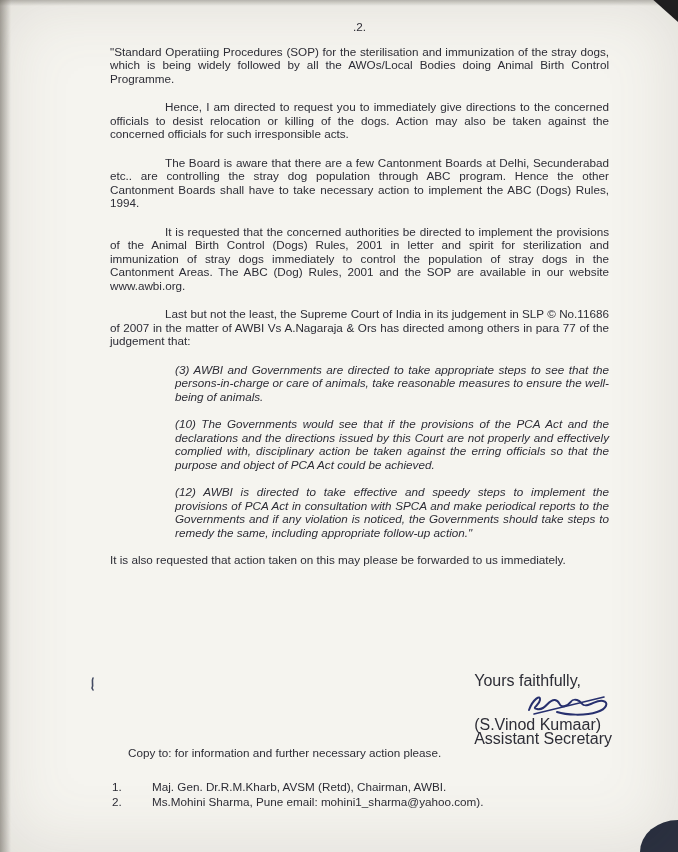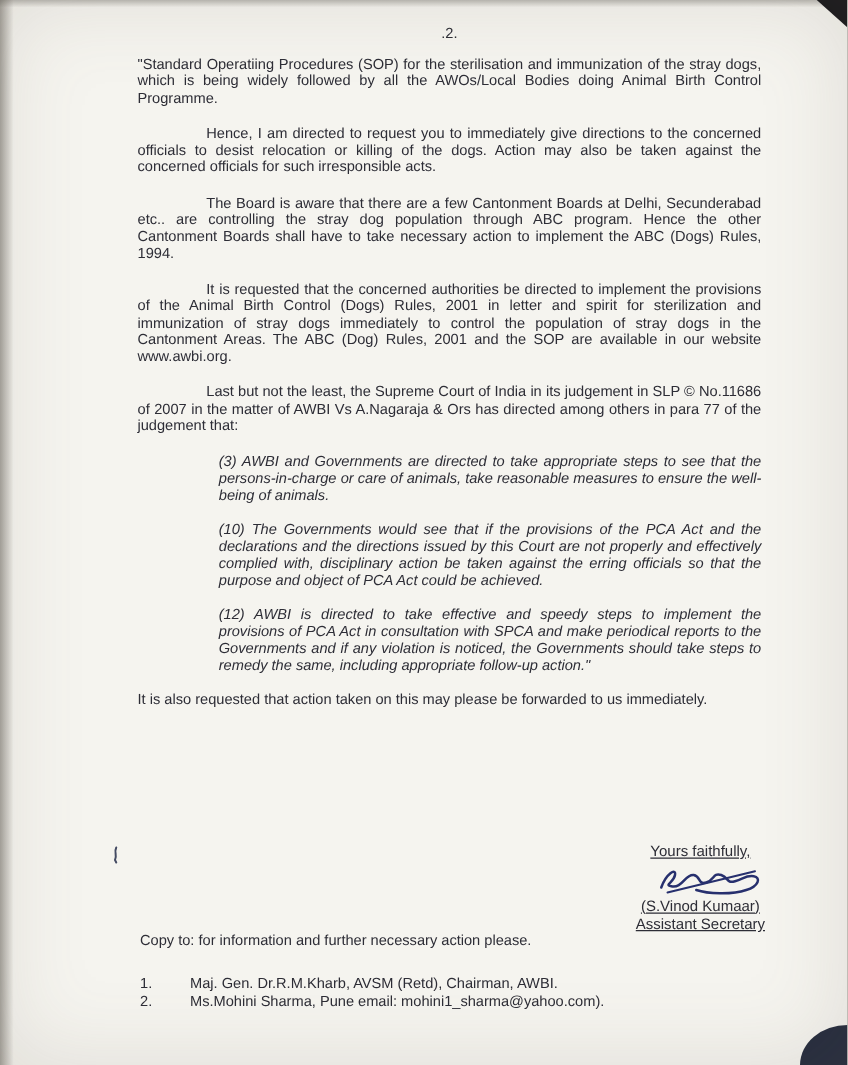--- a/index.html
+++ b/index.html
@@ -43,29 +43,29 @@
   p.ind{text-indent:55px;}
   p.quote{
     font-style:italic;
     margin:0 0 14px 65px;
     text-align:justify;
   }
   .weblink{color:#2d2d36;}
   .closing{margin:3px 0 0 0;text-align:left;}
   .sig-block{
     position:absolute;right:66px;top:674px;
-    text-align:center;
-    font-size:12px;line-height:14.5px;text-decoration:underline;
+    text-align:left;
+    font-size:16px;line-height:14.5px;
   }
   .sig-scribble{display:block;margin:1px 0 0 auto;}
   .copy-block{
     position:absolute;left:112px;top:746px;width:480px;
     font-size:11.7px;line-height:13.5px;
   }
-  .copy-label{margin:0 0 20px 0;}
+  .copy-label{margin:0 0 20px 16px;}
   .copy-row{display:flex;margin:0 0 2px 0;}
   .copy-num{width:40px;flex:0 0 40px;}
   .pen-mark{position:absolute;left:88px;top:676px;}
 </style>
 </head>
 <body>
 
 <div class="page">
 
   <div class="edge-left"></div>

